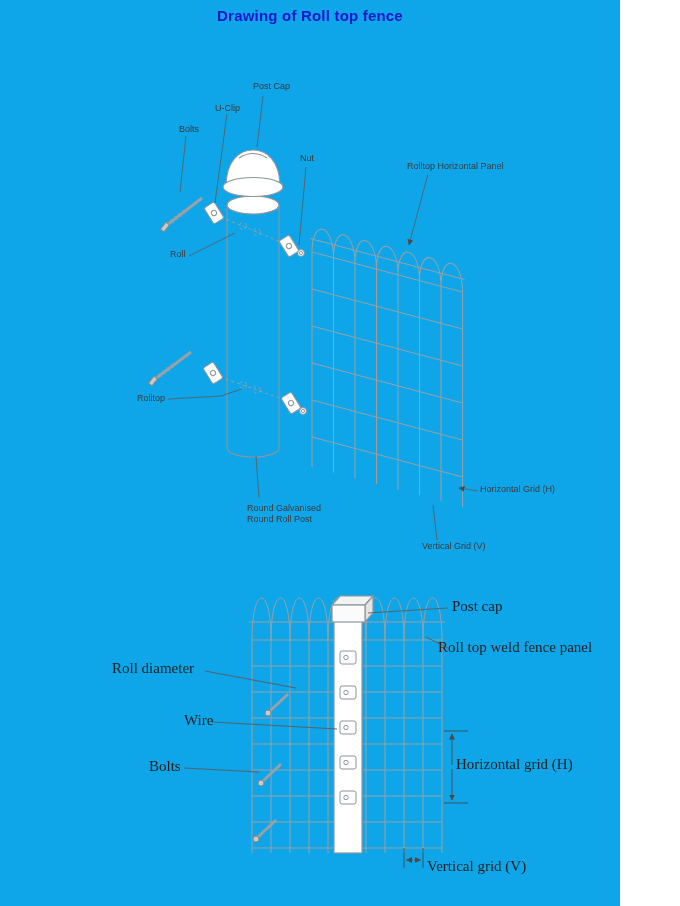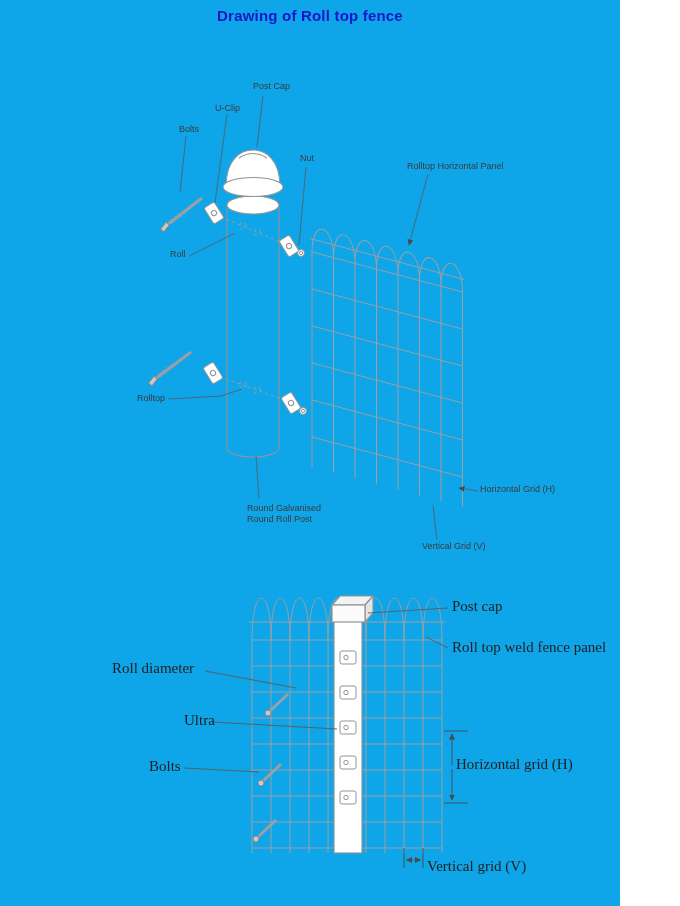--- a/index.html
+++ b/index.html
@@ -188,20 +188,20 @@
   <div class="lbl" style="left:170px;top:249px">Roll</div>
   <div class="lbl" style="left:137px;top:393px">Rolltop</div>
   <div class="lbl" style="left:247px;top:503px">
     <div>Round Galvanised</div>
     <div>Round Roll Post</div>
   </div>
   <div class="lbl" style="left:480px;top:484px">Horizontal Grid (H)</div>
   <div class="lbl" style="left:422px;top:541px">Vertical Grid (V)</div>
 
   <div class="lbl2" style="left:452px;top:598px">Post cap</div>
-  <div class="lbl2" style="left:452px;top:639px">Roll top weld fence panel</div>
+  <div class="lbl2" style="left:438px;top:639px">Roll top weld fence panel</div>
   <div class="lbl2" style="left:112px;top:660px">Roll diameter</div>
-  <div class="lbl2" style="left:184px;top:712px">Ultra</div>
+  <div class="lbl2" style="left:184px;top:712px">Wire</div>
   <div class="lbl2" style="left:149px;top:758px">Bolts</div>
   <div class="lbl2" style="left:456px;top:756px">Horizontal grid (H)</div>
   <div class="lbl2" style="left:427px;top:858px">Vertical grid (V)</div>
 
 </div>
 
 </body></html>

